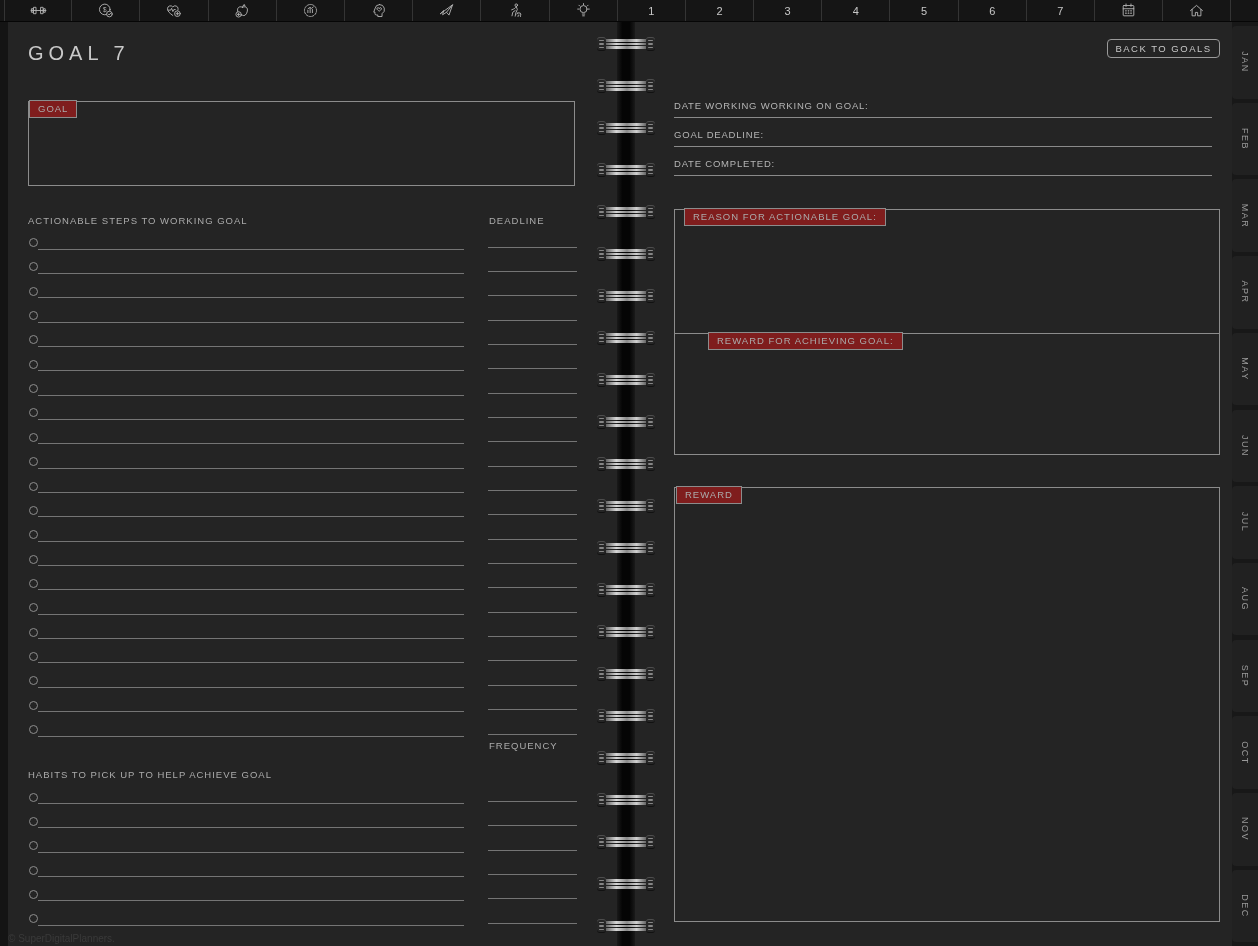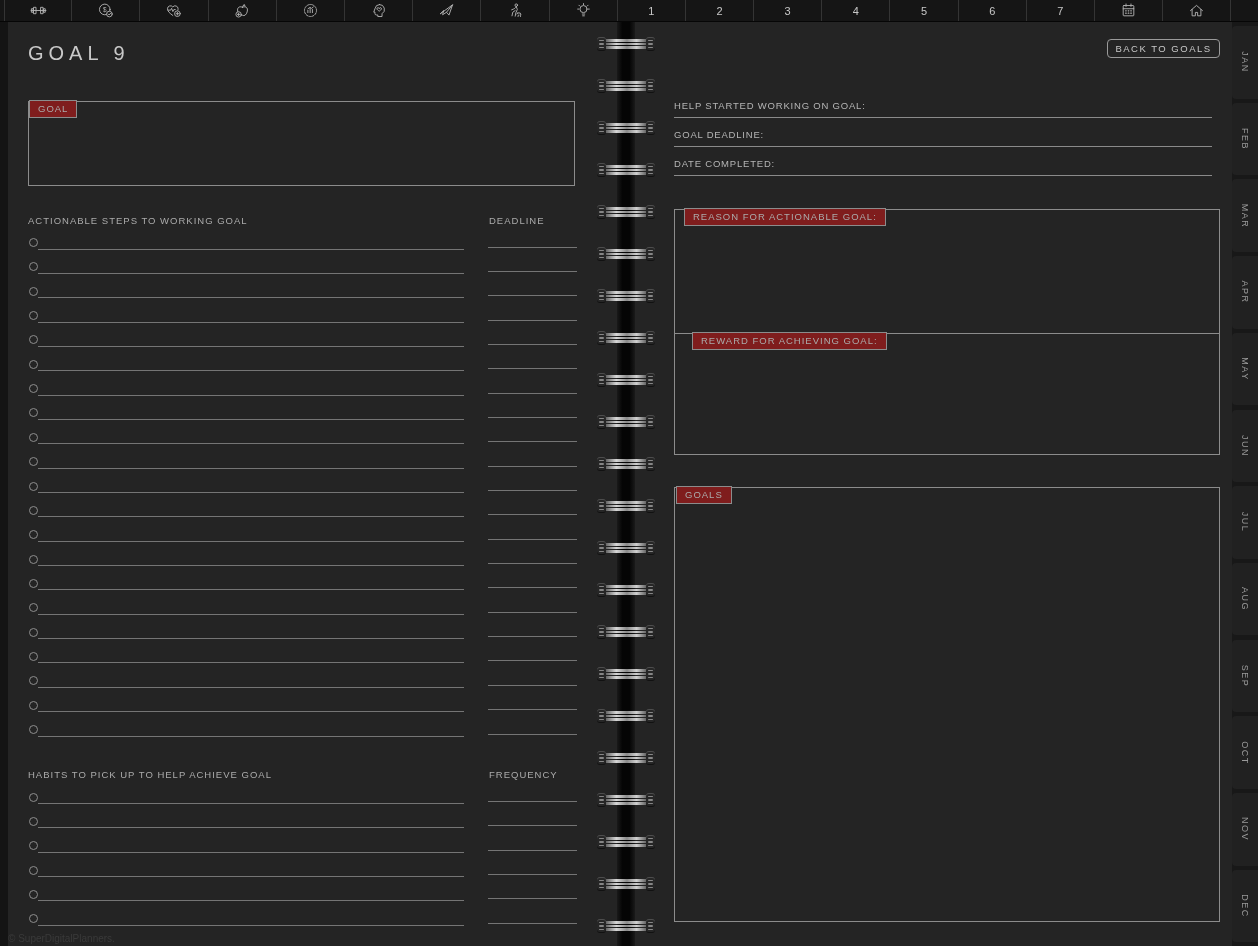--- a/index.html
+++ b/index.html
@@ -162,21 +162,21 @@
       <div class="tb-cell">
         <svg viewBox="0 0 24 24">
           <path d="M3.5 12.2L12 4.8l8.5 7.4"></path>
           <path d="M5.8 10.5V19.5h4.6v-4.8h3.2v4.8h4.6v-9"></path>
         </svg>
       </div>
     </header>
 
   <div id="left-edge"></div>
 
-  <div id="goal-title">GOAL 9</div>
+  <div id="goal-title">GOAL 7</div>
 
   <div class="obox" style="left:28px; top:101px; width:547px; height:85px;"></div>
   <div class="tag" style="left:29px; top:100px;">GOAL</div>
 
   <div class="sec-label" style="left:28px; top:215px;">ACTIONABLE STEPS TO WORKING GOAL</div>
   <div class="sec-label" style="left:489px; top:215px;">DEADLINE</div>
   <div id="steps-rows">
       <div class="ring" style="left: 29px; top: 238px;"></div>
       <div class="rule" style="left: 38px; top: 248.5px; width: 426px;"></div>
       <div class="rule" style="left: 488px; top: 246.5px; width: 89px;"></div>
@@ -236,21 +236,21 @@
       <div class="rule" style="left: 488px; top: 684.8px; width: 89px;"></div>
       <div class="ring" style="left: 29px; top: 700.65px;"></div>
       <div class="rule" style="left: 38px; top: 711.15px; width: 426px;"></div>
       <div class="rule" style="left: 488px; top: 709.15px; width: 89px;"></div>
       <div class="ring" style="left: 29px; top: 725px;"></div>
       <div class="rule" style="left: 38px; top: 735.5px; width: 426px;"></div>
       <div class="rule" style="left: 488px; top: 733.5px; width: 89px;"></div>
     </div>
 
   <div class="sec-label" style="left:28px; top:769px;text-align:center;">HABITS TO PICK UP TO HELP ACHIEVE GOAL</div>
-  <div class="sec-label" style="left:489px; top:769px;">FREQUENCY</div>
+  <div class="sec-label" style="left:489px; top:740px;">FREQUENCY</div>
   <div id="habits-rows">
       <div class="ring" style="left: 29px; top: 792.5px;"></div>
       <div class="rule" style="left: 38px; top: 803px; width: 426px;"></div>
       <div class="rule" style="left: 488px; top: 801px; width: 89px;"></div>
       <div class="ring" style="left: 29px; top: 816.85px;"></div>
       <div class="rule" style="left: 38px; top: 827.35px; width: 426px;"></div>
       <div class="rule" style="left: 488px; top: 825.35px; width: 89px;"></div>
       <div class="ring" style="left: 29px; top: 841.2px;"></div>
       <div class="rule" style="left: 38px; top: 851.7px; width: 426px;"></div>
       <div class="rule" style="left: 488px; top: 849.7px; width: 89px;"></div>
@@ -261,35 +261,35 @@
       <div class="rule" style="left: 38px; top: 900.4px; width: 426px;"></div>
       <div class="rule" style="left: 488px; top: 898.4px; width: 89px;"></div>
       <div class="ring" style="left: 29px; top: 914.25px;"></div>
       <div class="rule" style="left: 38px; top: 924.75px; width: 426px;"></div>
       <div class="rule" style="left: 488px; top: 922.75px; width: 89px;"></div>
     </div>
 
   <button id="back-btn">BACK TO GOALS</button>
 
   <div id="date-fields">
-      <div class="date-label" style="top: 100px;">HELP STARTED WORKING ON GOAL:</div>
+      <div class="date-label" style="top: 100px;">DATE WORKING WORKING ON GOAL:</div>
       <div class="date-rule" style="top: 117px;"></div>
       <div class="date-label" style="top: 129px;">GOAL DEADLINE:</div>
       <div class="date-rule" style="top: 146px;"></div>
       <div class="date-label" style="top: 158px;">DATE COMPLETED:</div>
       <div class="date-rule" style="top: 175px;"></div>
     </div>
 
   <div class="obox" style="left:674px; top:209px; width:546px; height:246px;"></div>
   <div class="rule" style="left:674px; top:333px; width:546px; background:#8c8c8c;"></div>
   <div class="tag" style="left:684px; top:208px;">REASON FOR ACTIONABLE GOAL:</div>
-  <div class="tag" style="left:692px; top:332px;">REWARD FOR ACHIEVING GOAL:</div>
+  <div class="tag" style="left:708px; top:332px;">REWARD FOR ACHIEVING GOAL:</div>
 
   <div class="obox" style="left:674px; top:487px; width:546px; height:435px;"></div>
-  <div class="tag" style="left:676px; top:486px;">GOALS</div>
+  <div class="tag" style="left:676px; top:486px;">REWARD</div>
 
   <div id="spine"></div>
   <div id="coils">
       <div class="coil" style="top: 36px;">
         <div class="wires">
           <div class="wire"></div>
           <div class="wire"></div>
           <div class="wire"></div>
         </div>
         <div class="cap l">

